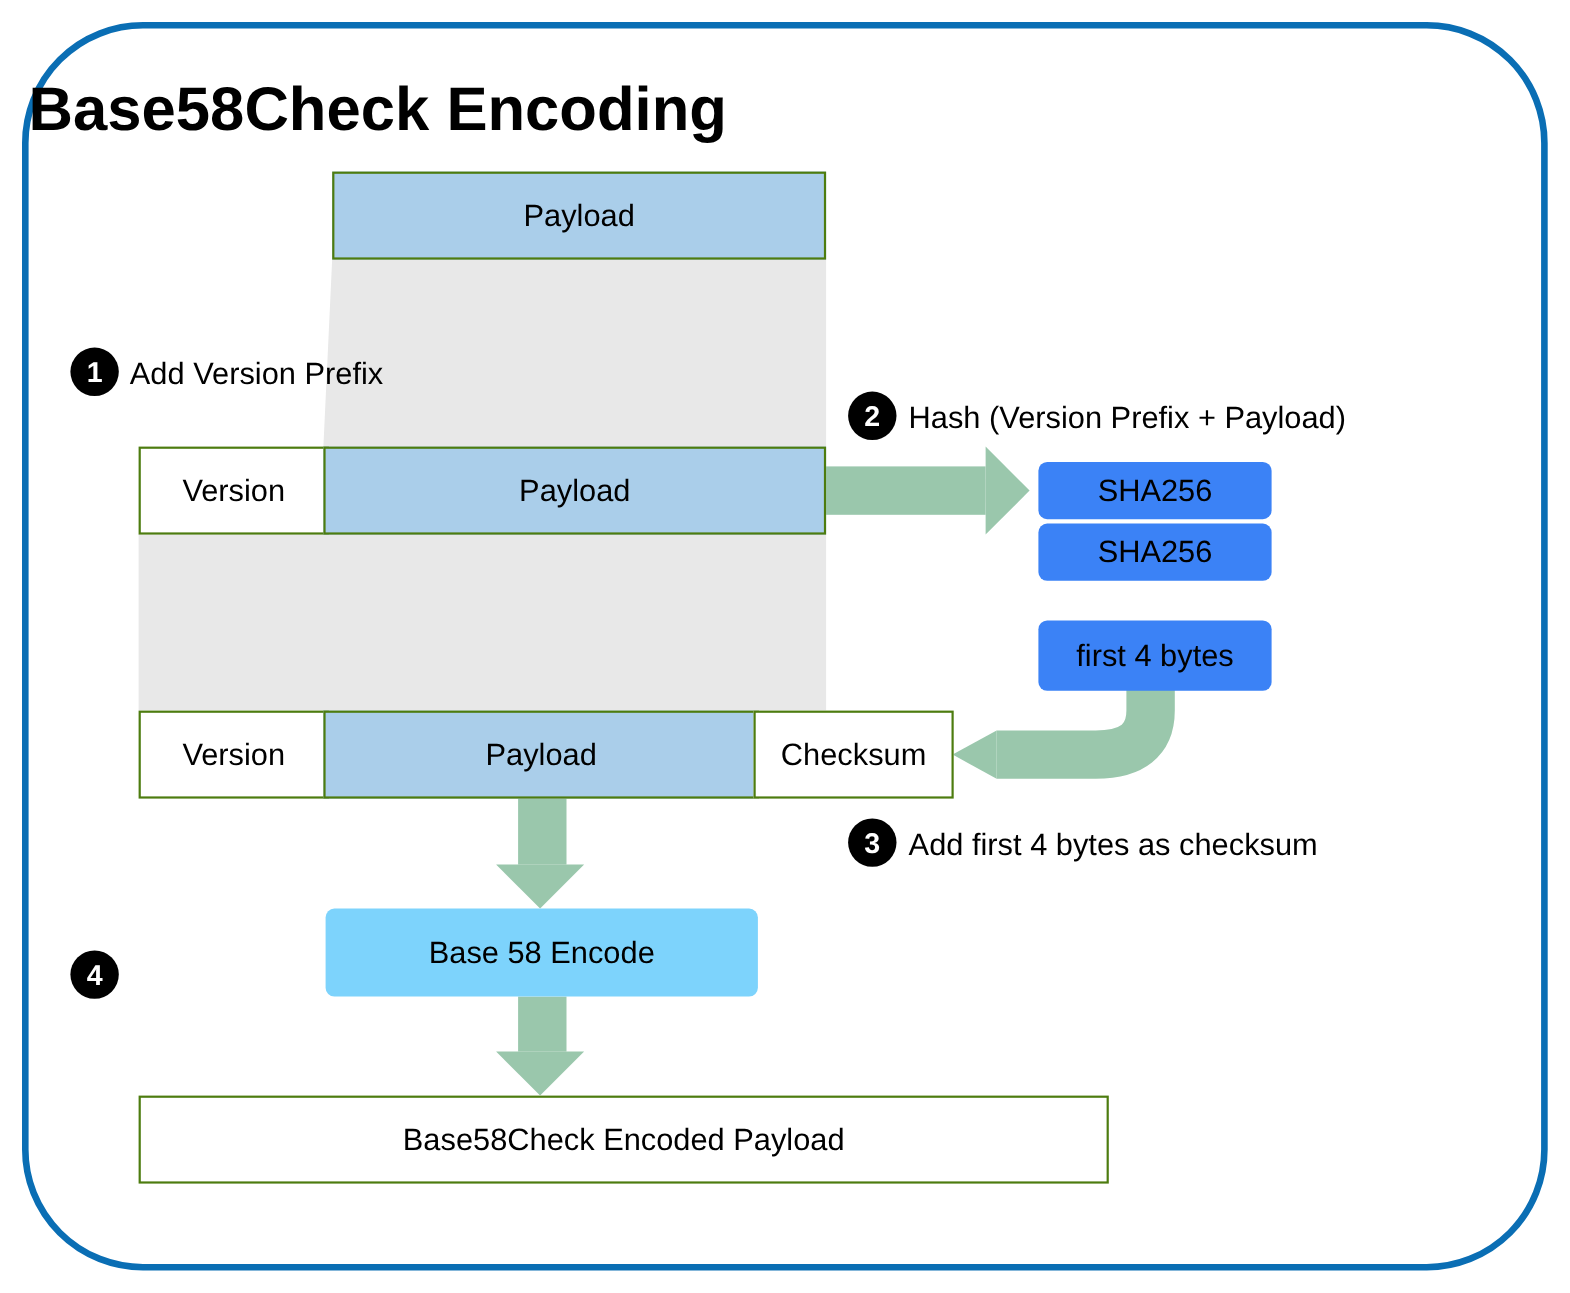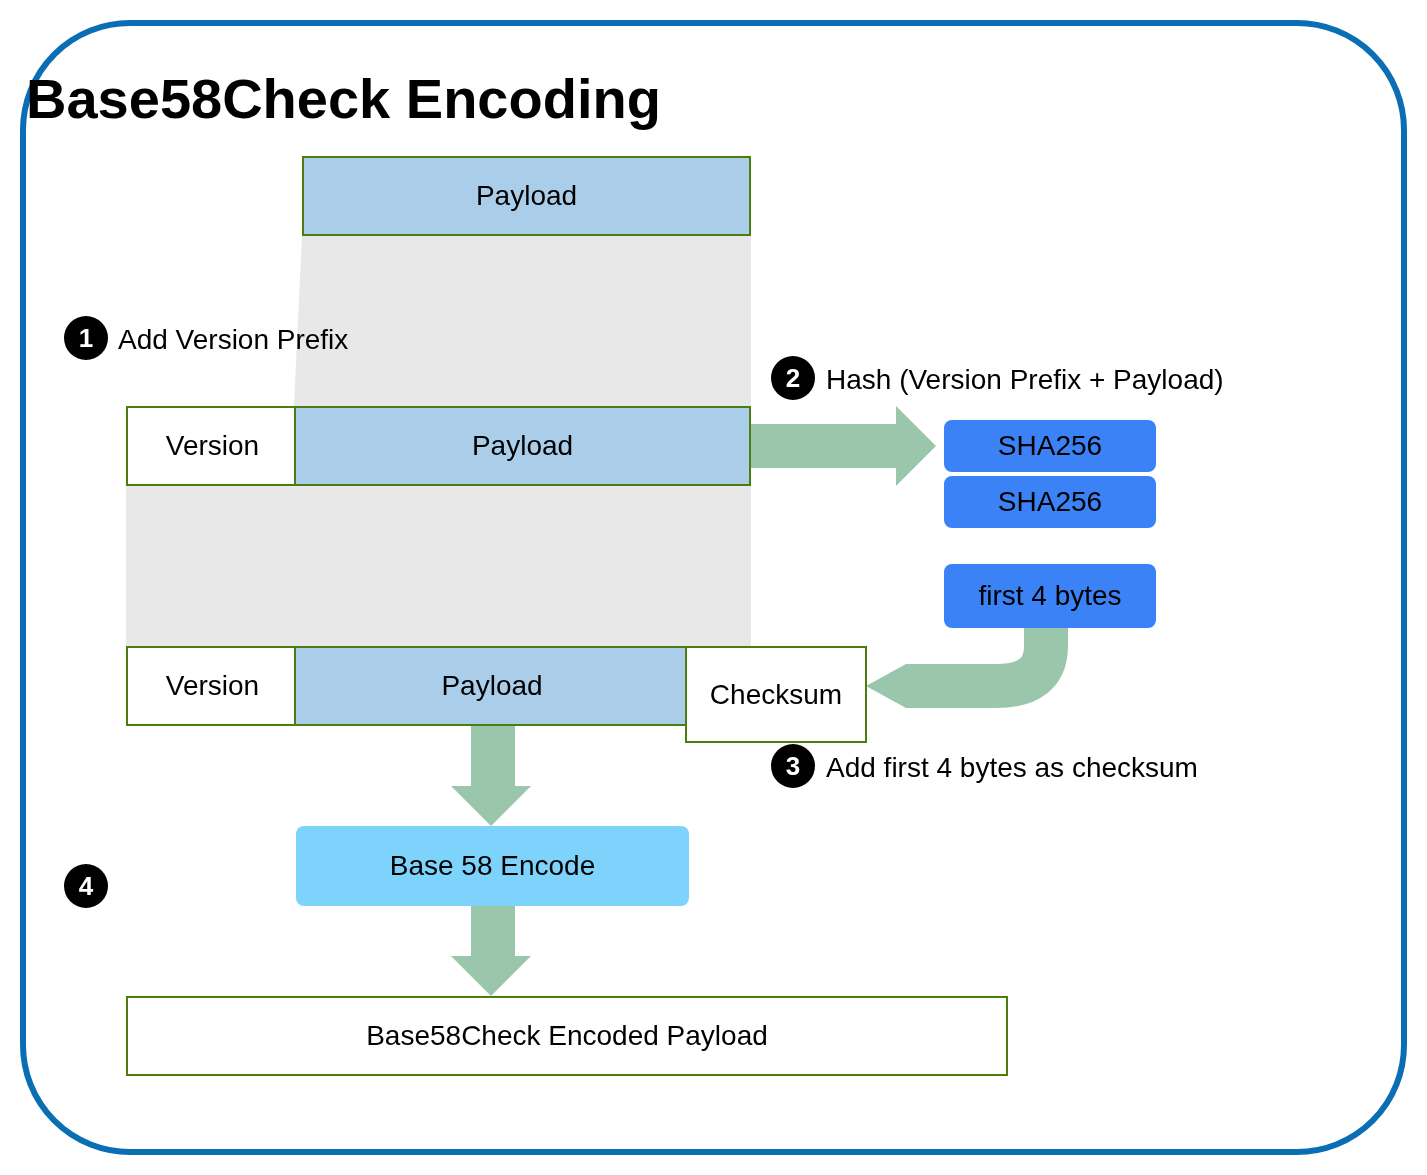--- a/index.html
+++ b/index.html
@@ -144,21 +144,21 @@
   <div class="hash-box" style="left:918px; top:506px; width:212px; height:64px;margin-top:32px;">
     <span>first 4 bytes</span>
   </div>
 
   <div class="box" style="left:100px; top:620px; width:173px; height:80px;">
     <span>Version</span>
   </div>
   <div class="box filled" style="left:268px; top:620px; width:396px; height:80px;">
     <span>Payload</span>
   </div>
-  <div class="box" style="left:659px; top:620px; width:182px; height:97px;">
+  <div class="box" style="left:659px; top:620px; width:182px; height:80px;">
     <span>Checksum</span>
   </div>
 
   <div class="step-badge" style="left:745px; top:718px;">
     <span>3</span>
   </div>
   <div class="step-label" style="left:800px; top:726px;">Add first 4 bytes as checksum</div>
 
   <div class="encode-box" style="left:270px; top:800px; width:393px; height:80px;">
     <span>Base 58 Encode</span>

